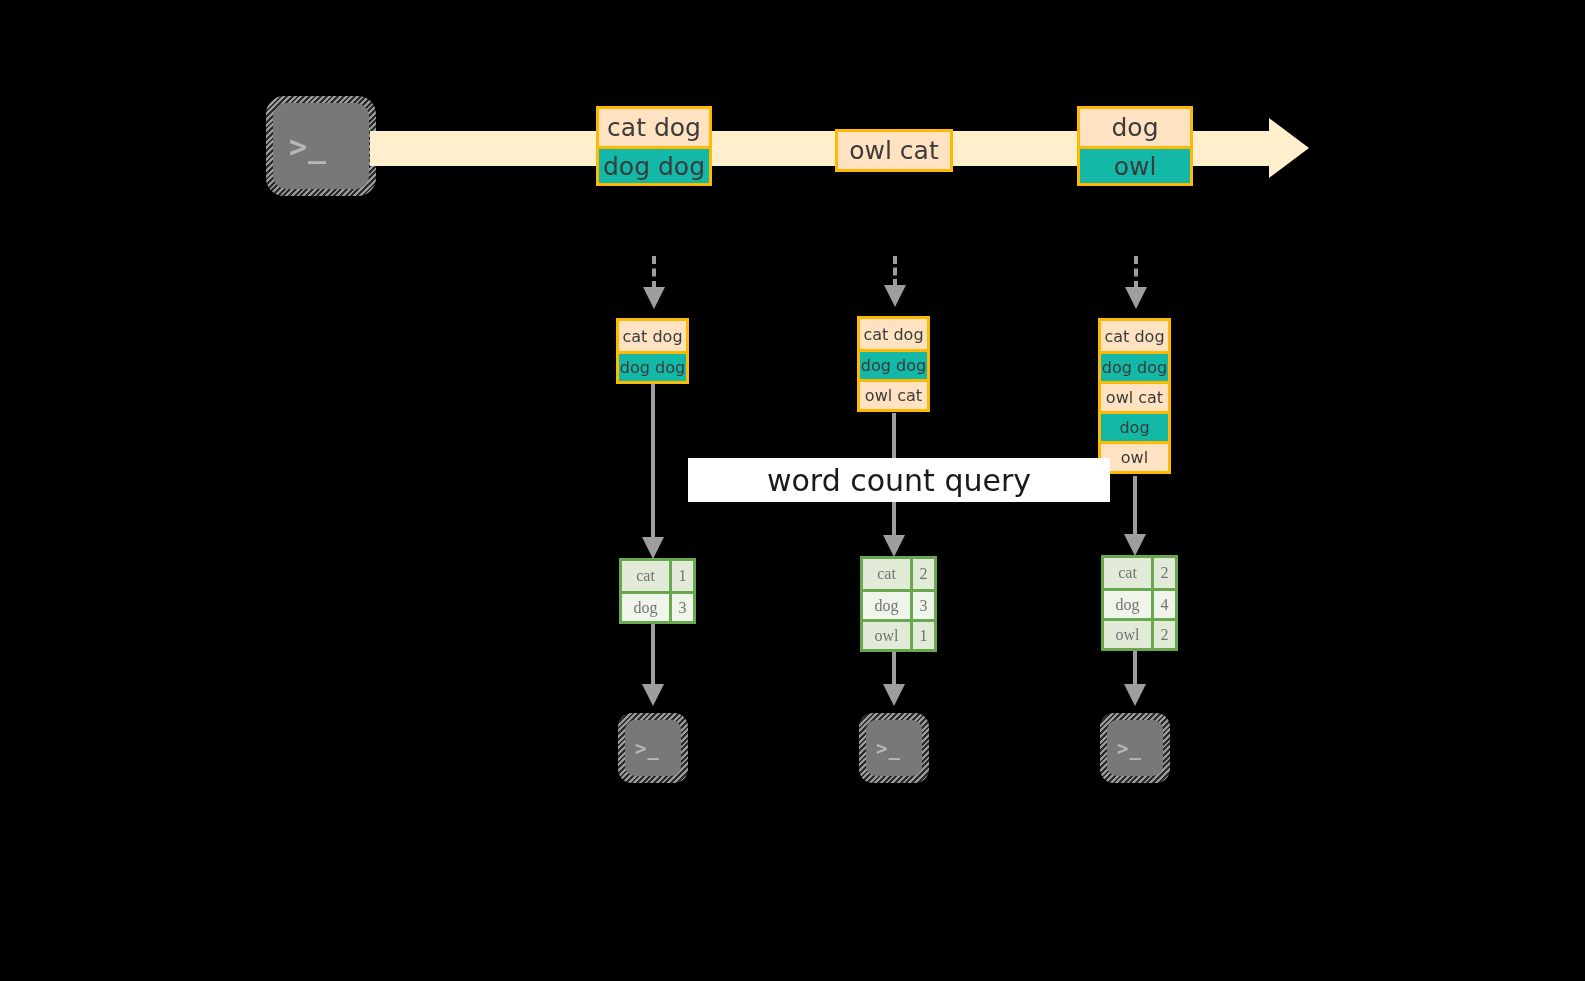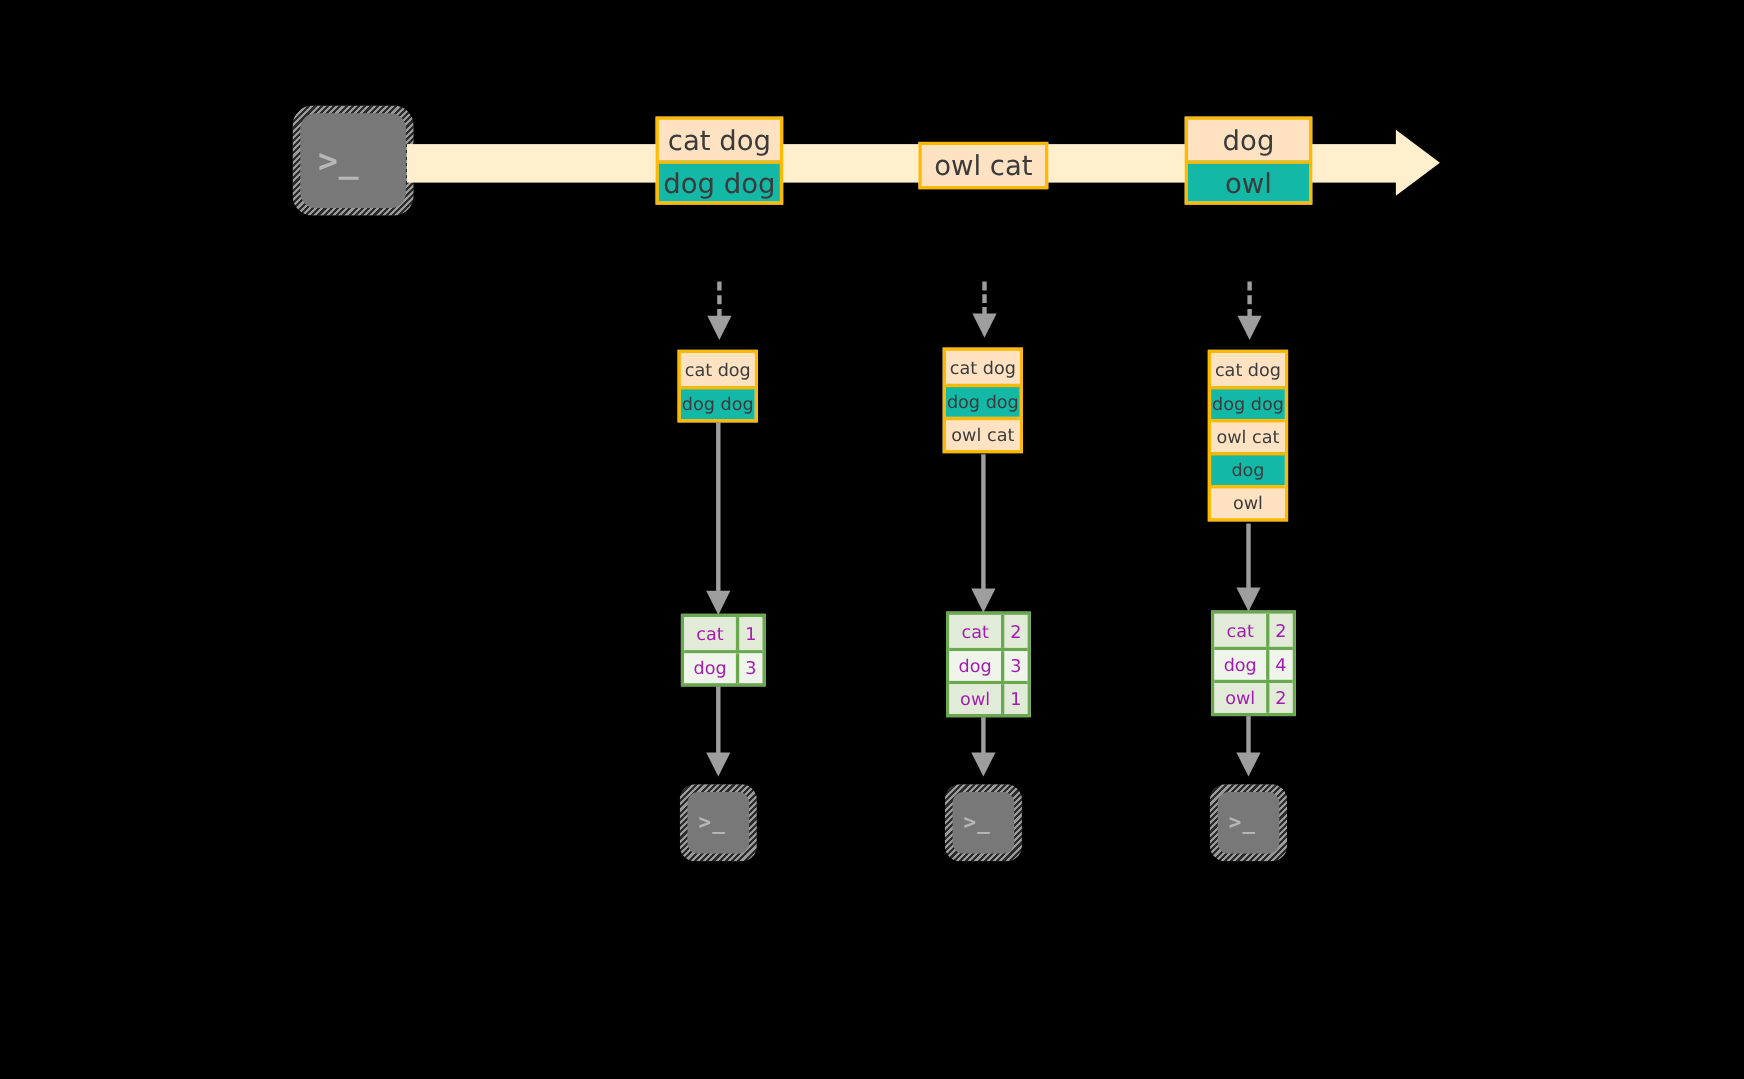--- a/index.html
+++ b/index.html
@@ -114,22 +114,23 @@
     height: 30px;
     box-sizing: border-box;
   }
   .gtable .grow + .grow { border-top: 3px solid #6AA84F; }
   .gtable .gcell {
     box-sizing: border-box;
     display: flex;
     align-items: center;
     justify-content: center;
     font-size: 16px;
-    color: #a21caf;
+    color: #737373;
     background: #E2EBD8;
+    font-family: Liberation Serif, serif;
   }
   .gtable .grow.alt .gcell { background: #F0F5EB; }
   .gtable .gcell.word { width: 47px; }
   .gtable .gcell.count {
     width: 24px;
     border-left: 3px solid #6AA84F;
   }
 
   
   .vline {
@@ -289,14 +290,17 @@
   </div>
 
   <div class="vline" style="left:1133px; top:651px; height:38px;"></div>
   <div class="vhead" style="left:1124px; top:684px;"></div>
 
   <div class="terminal small" style="left:1100px; top:713px; width:70px; height:70px;">
     <div class="inner"></div>
     <div class="prompt">&gt;_</div>
   </div>
 
+  <div class="query-label" style="left:688px; top:458px; width:422px; height:44px;">
+    <span>word count query</span>
+  </div>
 
 </div>
 
 </body></html>

